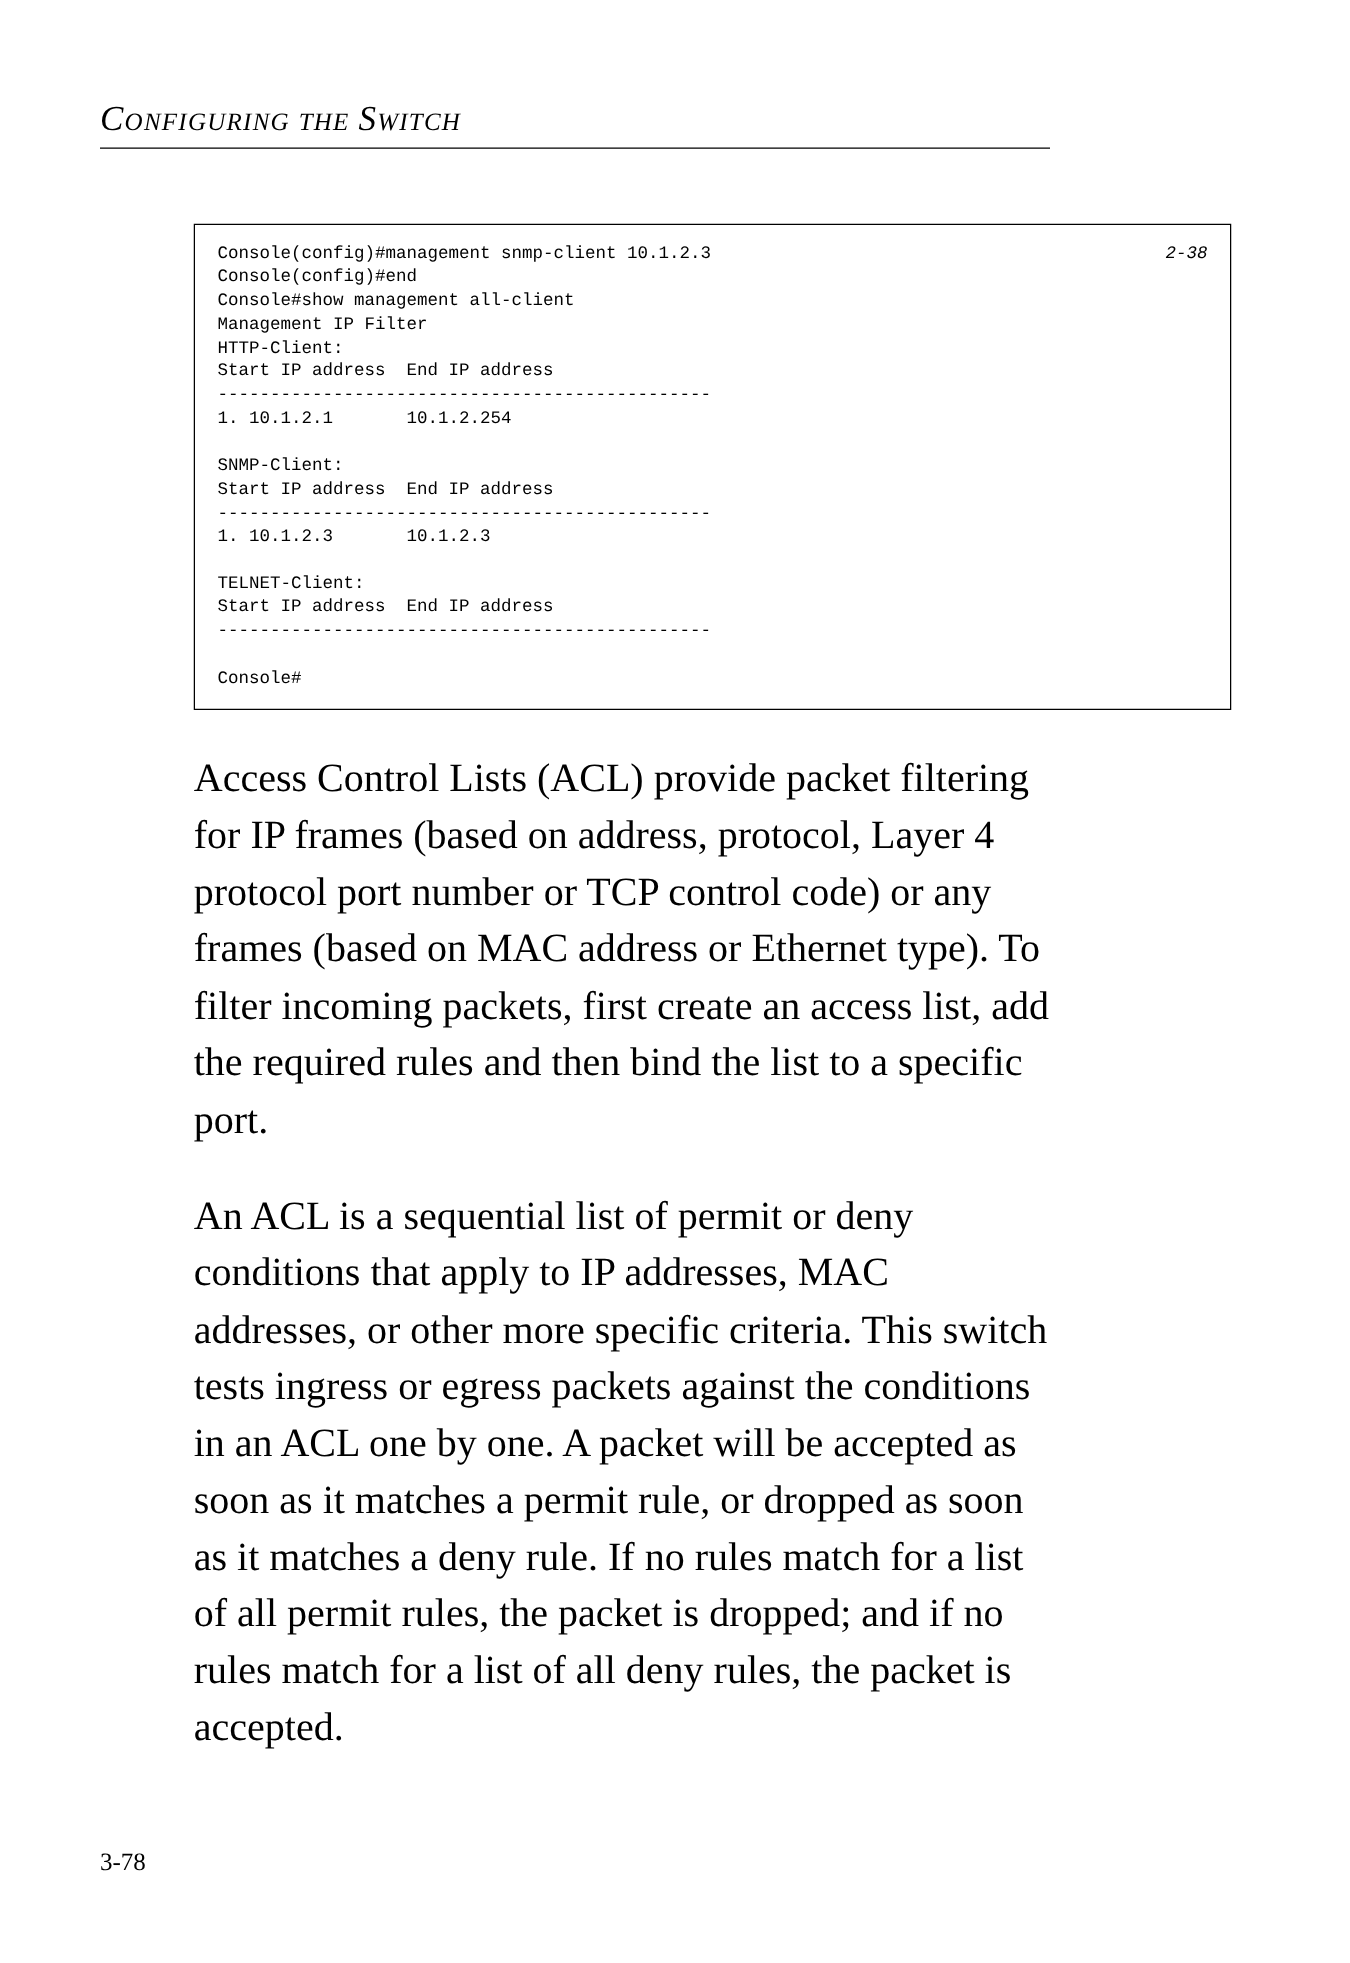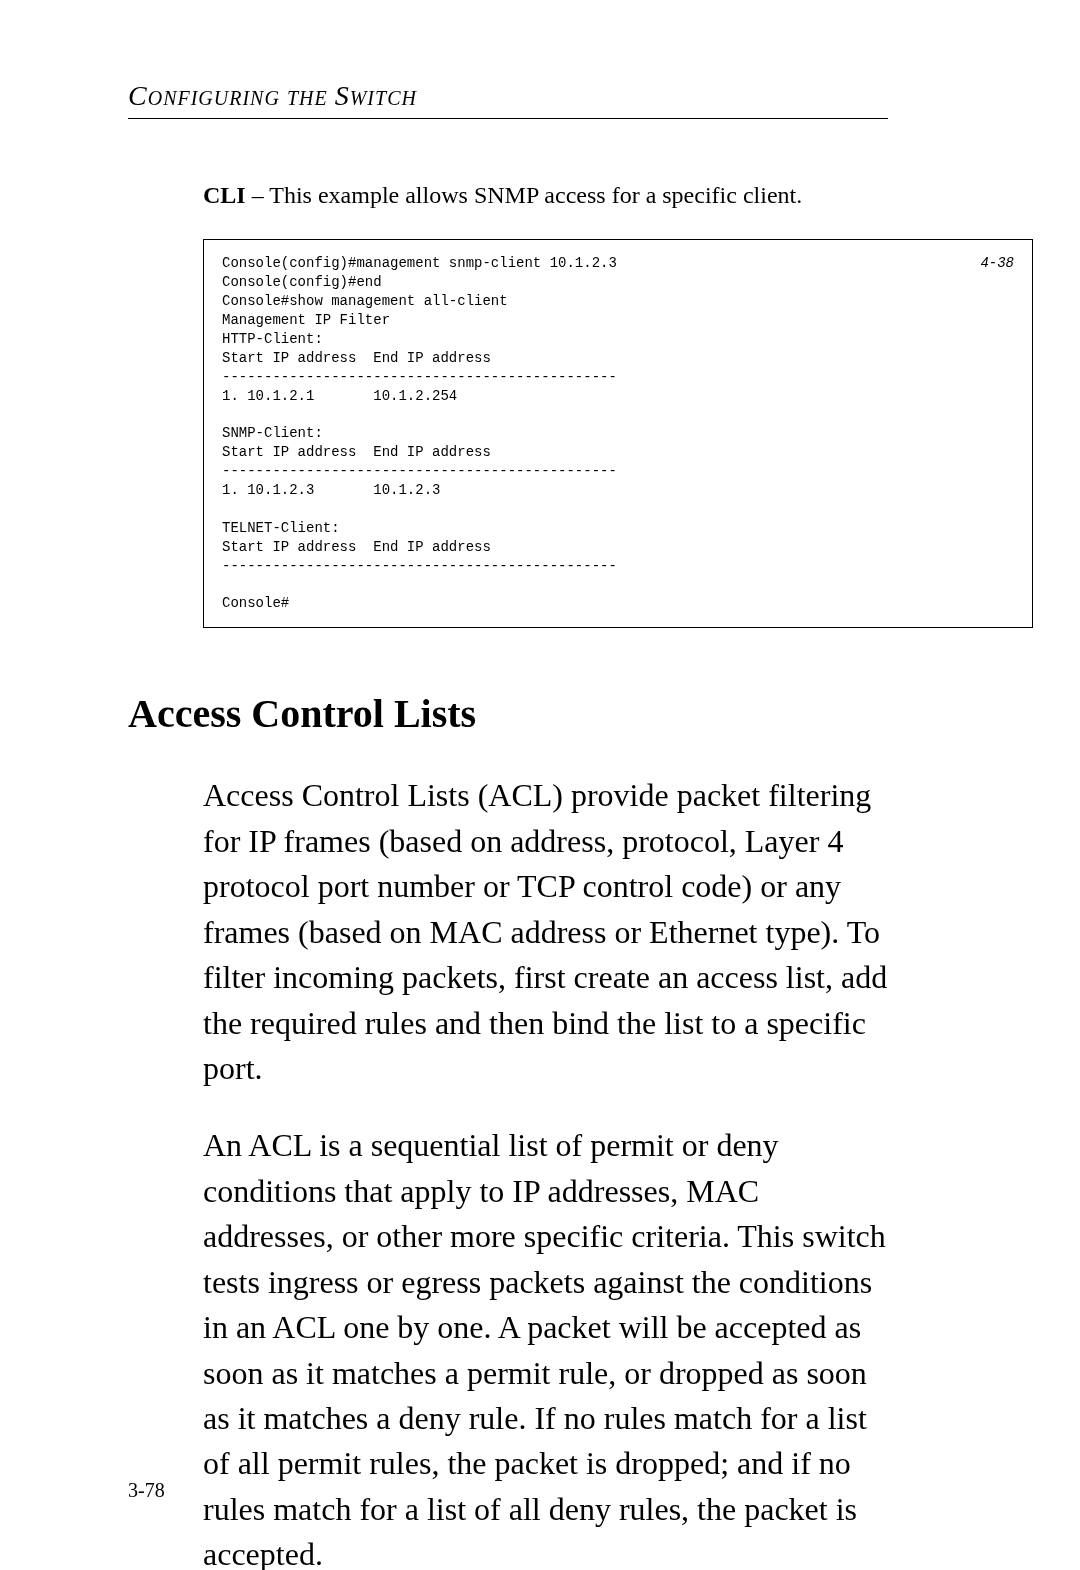--- a/index.html
+++ b/index.html
@@ -11,21 +11,20 @@
       background: #ffffff;
       font-family: Georgia, "Times New Roman", serif;
       color: #000000;
     }
     .page {
       box-sizing: border-box;
       width: 935px;
       height: 1570px;
       padding: 80px 95px 60px 80px;
       position: relative;
-      margin-left: 48px;
     }
     .running-header {
       font-family: Georgia, "Times New Roman", serif;
       font-style: italic;
       font-variant: small-caps;
       letter-spacing: 1px;
       font-size: 24px;
       margin-bottom: 6px;
     }
     .running-header .cap {
@@ -86,45 +85,41 @@
 </head>
 <body>
 
 <div class="page">
 
   <div class="running-header">
     <span><span class="cap">C</span><span style="font-size:20px;letter-spacing:1px;">ONFIGURING</span> <span class="cap">t</span><span style="font-size:20px;letter-spacing:1px;">HE</span> <span class="cap">S</span><span style="font-size:20px;letter-spacing:1px;">WITCH</span></span>
   </div>
   <hr class="hr">
 
-  <p class="intro">
-    <span class="lead">CLI</span><span> – This example allows SNMP access for a specific client.</span>
-  </p>
 
-  <div class="code-box"><span>Console(config)#management snmp-client 10.1.2.3</span><span class="ref">4-38</span>
+  <div class="code-box"><span>Console(config)#management snmp-client 10.1.2.3</span><span class="ref">2-38</span>
 <span>Console(config)#end
 Console#show management all-client
 Management IP Filter
 HTTP-Client:
 Start IP address  End IP address
 -----------------------------------------------
 1. 10.1.2.1       10.1.2.254
 
 SNMP-Client:
 Start IP address  End IP address
 -----------------------------------------------
 1. 10.1.2.3       10.1.2.3
 
 TELNET-Client:
 Start IP address  End IP address
 -----------------------------------------------
 
 Console#</span></div>
 
-  <h1 class="h1">Access Control Lists</h1>
 
   <p class="body-text">Access Control Lists (ACL) provide packet filtering for IP frames (based on address, protocol, Layer 4 protocol port number or TCP control code) or any frames (based on MAC address or Ethernet type). To filter incoming packets, first create an access list, add the required rules and then bind the list to a specific port.</p>
 
 
   <p class="body-text">An ACL is a sequential list of permit or deny conditions that apply to IP addresses, MAC addresses, or other more specific criteria. This switch tests ingress or egress packets against the conditions in an ACL one by one. A packet will be accepted as soon as it matches a permit rule, or dropped as soon as it matches a deny rule. If no rules match for a list of all permit rules, the packet is dropped; and if no rules match for a list of all deny rules, the packet is accepted.</p>
 
   <div class="page-number">3-78</div>
 
 </div>
 

